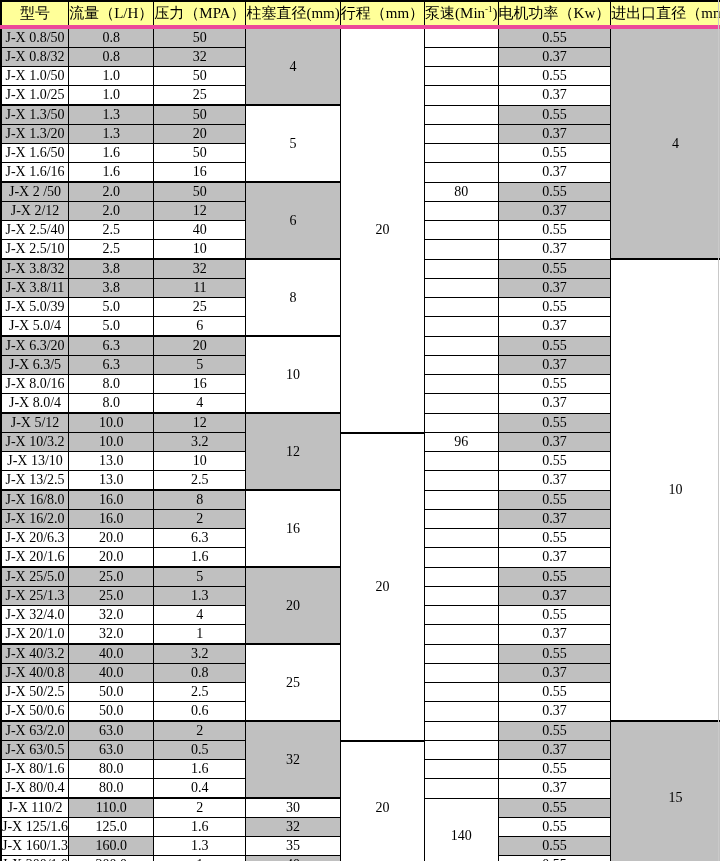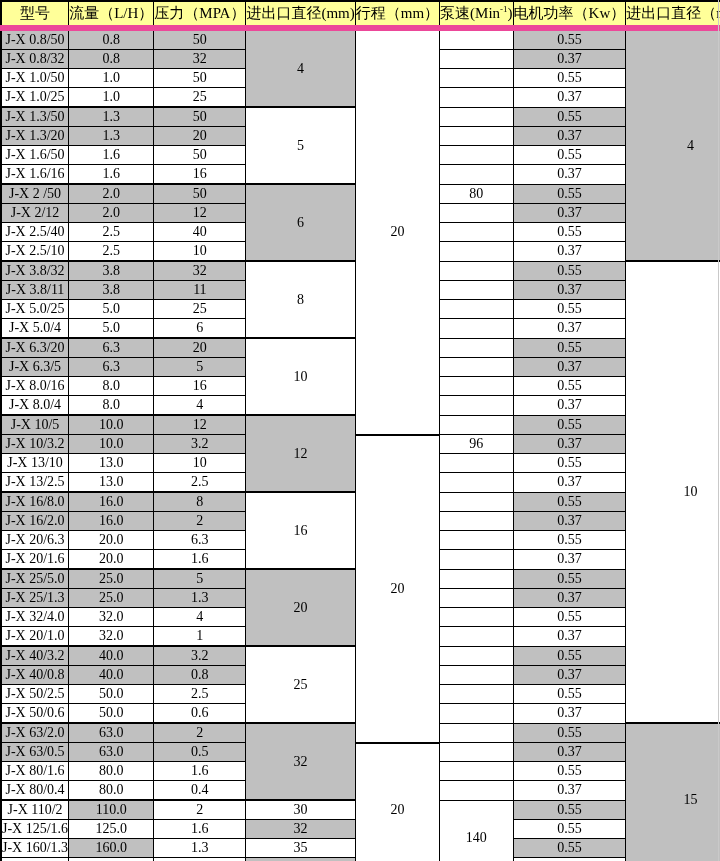--- a/index.html
+++ b/index.html
@@ -13,21 +13,21 @@
     border-top:2px solid #000;border-left:2px solid #000;border-right:1px solid #000;
   }
   th,td{
     border:1px solid #000;
     text-align:center;vertical-align:middle;
     padding:0;overflow:hidden;white-space:nowrap;
     color:#000;
   }
   th{
     height:23px;font-size:15px;font-weight:normal;
-    border-bottom:6px solid #ec4899;
+    border-bottom:4px solid #ec4899;
   }
   td{height:18px;font-size:14px;line-height:18px;}
   .hdr{background:#ffff99;}
   .g{background:#c0c0c0;}
   .bt2{border-top-width:2px;text-align:center;}
   tbody tr:last-child td{border-bottom:1px solid #8f8f8f;}
   sup{font-size:9px;line-height:0;}
   .gridline-v{position:absolute;top:0;left:718px;width:1px;height:861px;background:#c9c9c9;}
 </style>
 </head>
@@ -42,21 +42,21 @@
       <col style="width: 72px;">
       <col style="width: 80px;">
       <col style="width: 100px;">
       <col style="width: 125px;">
     </colgroup>
   <thead>
     <tr>
         <th class="hdr">型号</th>
         <th class="hdr">流量（L/H）</th>
         <th class="hdr">压力（MPA）</th>
-        <th class="hdr">进出口直径(mm)</th>
+        <th class="hdr">柱塞直径(mm)</th>
         <th class="hdr">行程（mm）</th>
         <th class="hdr">泵速(Min<sup>-1</sup>)</th>
         <th class="hdr">电机功率（Kw）</th>
         <th class="hdr">进出口直径（mm）</th>
       </tr>
   </thead>
   <tbody>
       <tr>
         <td class="g">J-X 0.8/50</td>
         <td class="g">0.8</td>
@@ -156,21 +156,21 @@
         <td class="bt2" rowspan="24">10</td>
       </tr>
       <tr>
         <td class="g">J-X 3.8/11</td>
         <td class="g">3.8</td>
         <td class="g">11</td>
         <td></td>
         <td class="g">0.37</td>
       </tr>
       <tr>
-        <td>J-X 5.0/25</td>
+        <td>J-X 5.0/39</td>
         <td>5.0</td>
         <td>25</td>
         <td></td>
         <td>0.55</td>
       </tr>
       <tr>
         <td>J-X 5.0/4</td>
         <td>5.0</td>
         <td>6</td>
         <td></td>
@@ -199,21 +199,21 @@
         <td>0.55</td>
       </tr>
       <tr>
         <td>J-X 8.0/4</td>
         <td>8.0</td>
         <td>4</td>
         <td></td>
         <td>0.37</td>
       </tr>
       <tr>
-        <td class="g bt2">J-X 10/5</td>
+        <td class="g bt2">J-X 5/12</td>
         <td class="g bt2">10.0</td>
         <td class="g bt2">12</td>
         <td class="g bt2" rowspan="4">12</td>
         <td></td>
         <td class="g">0.55</td>
       </tr>
       <tr>
         <td class="g">J-X 10/3.2</td>
         <td class="g">10.0</td>
         <td class="g">3.2</td>

